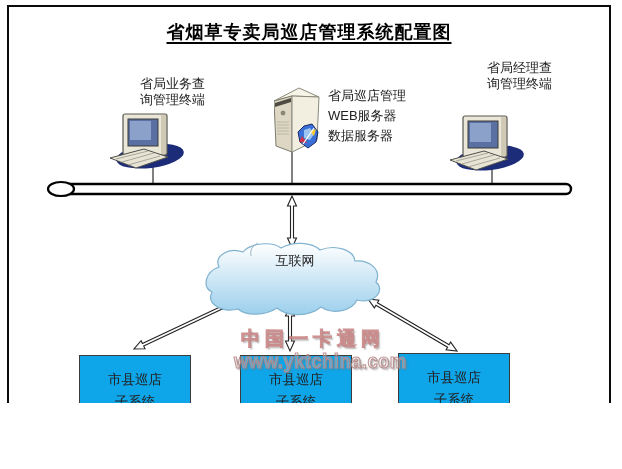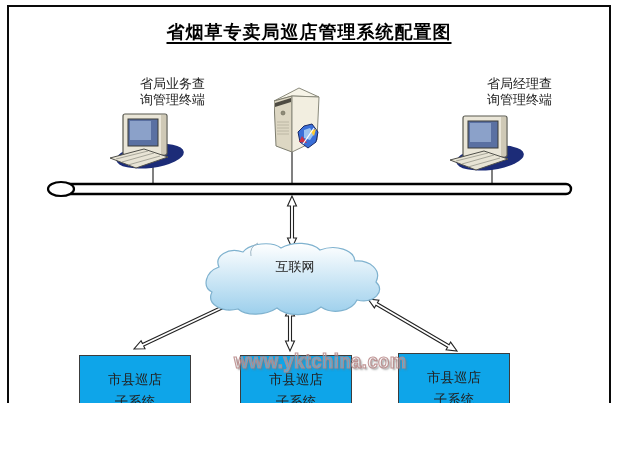--- a/index.html
+++ b/index.html
@@ -115,31 +115,35 @@
     </svg>
   <svg class="abs" style="left:448px;top:108px" width="78" height="64">
       <use href="#pc"></use>
     </svg>
 
   <div class="abs title">省烟草专卖局巡店管理系统配置图</div>
 
   <div class="abs node-label" style="left:95px;top:76px;width:110px">省局业务查
 询管理终端</div>
 
+  <div class="abs server-label" style="left:328px;top:86px;width:120px">省局巡店管理
+WEB服务器
+数据服务器</div>
 
-  <div class="abs node-label" style="left:442px;top:76px;width:110px">省局经理查
+  <div class="abs node-label" style="left:442px;top:60px;width:110px">省局经理查
 询管理终端</div>
 
 
-  <div class="abs net-label" style="left:263px;top:258px;width:64px">互联网</div>
+  <div class="abs net-label" style="left:263px;top:252px;width:64px">互联网</div>
 
   <div class="abs box" style="left:79px;top:355px;width:112px;height:80px">市县巡店
 子系统</div>
   <div class="abs box" style="left:240px;top:355px;width:112px;height:82px">市县巡店
 子系统</div>
   <div class="abs box" style="left:398px;top:353px;width:112px;height:84px">市县巡店
 子系统</div>
 
+  <div class="abs wm1">中国一卡通网</div>
   <div class="abs wm2">www.yktchina.com</div>
 
   <div class="abs corner-mark">+</div>
 
 </div>
 
 </body></html>

